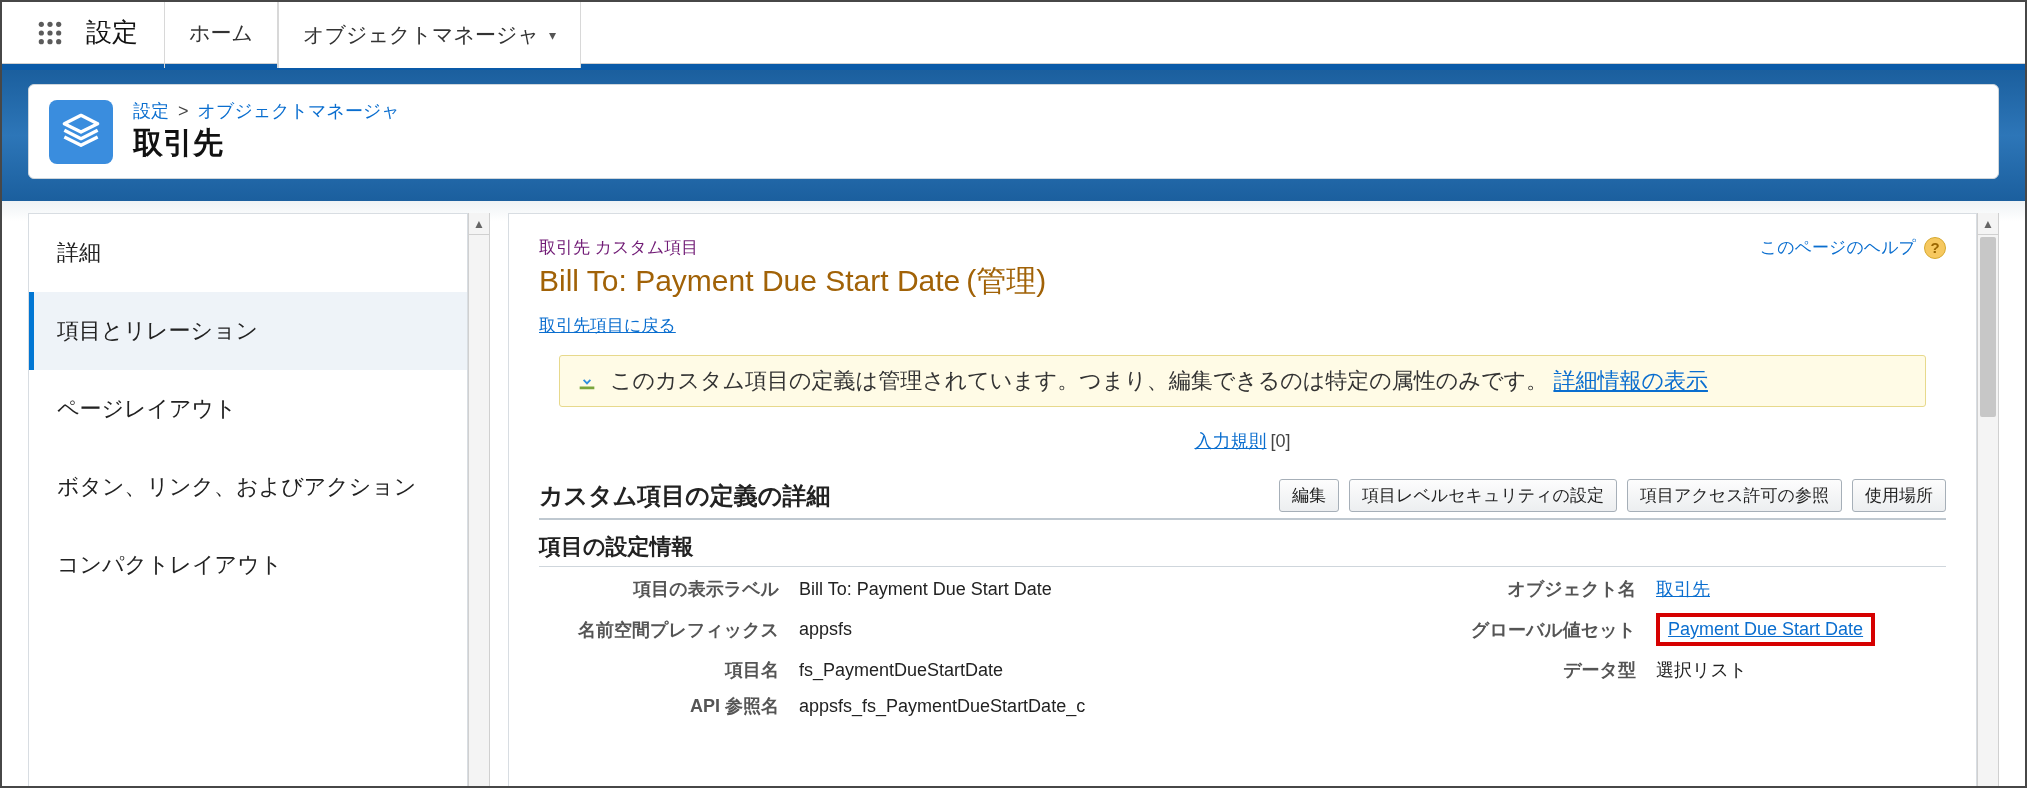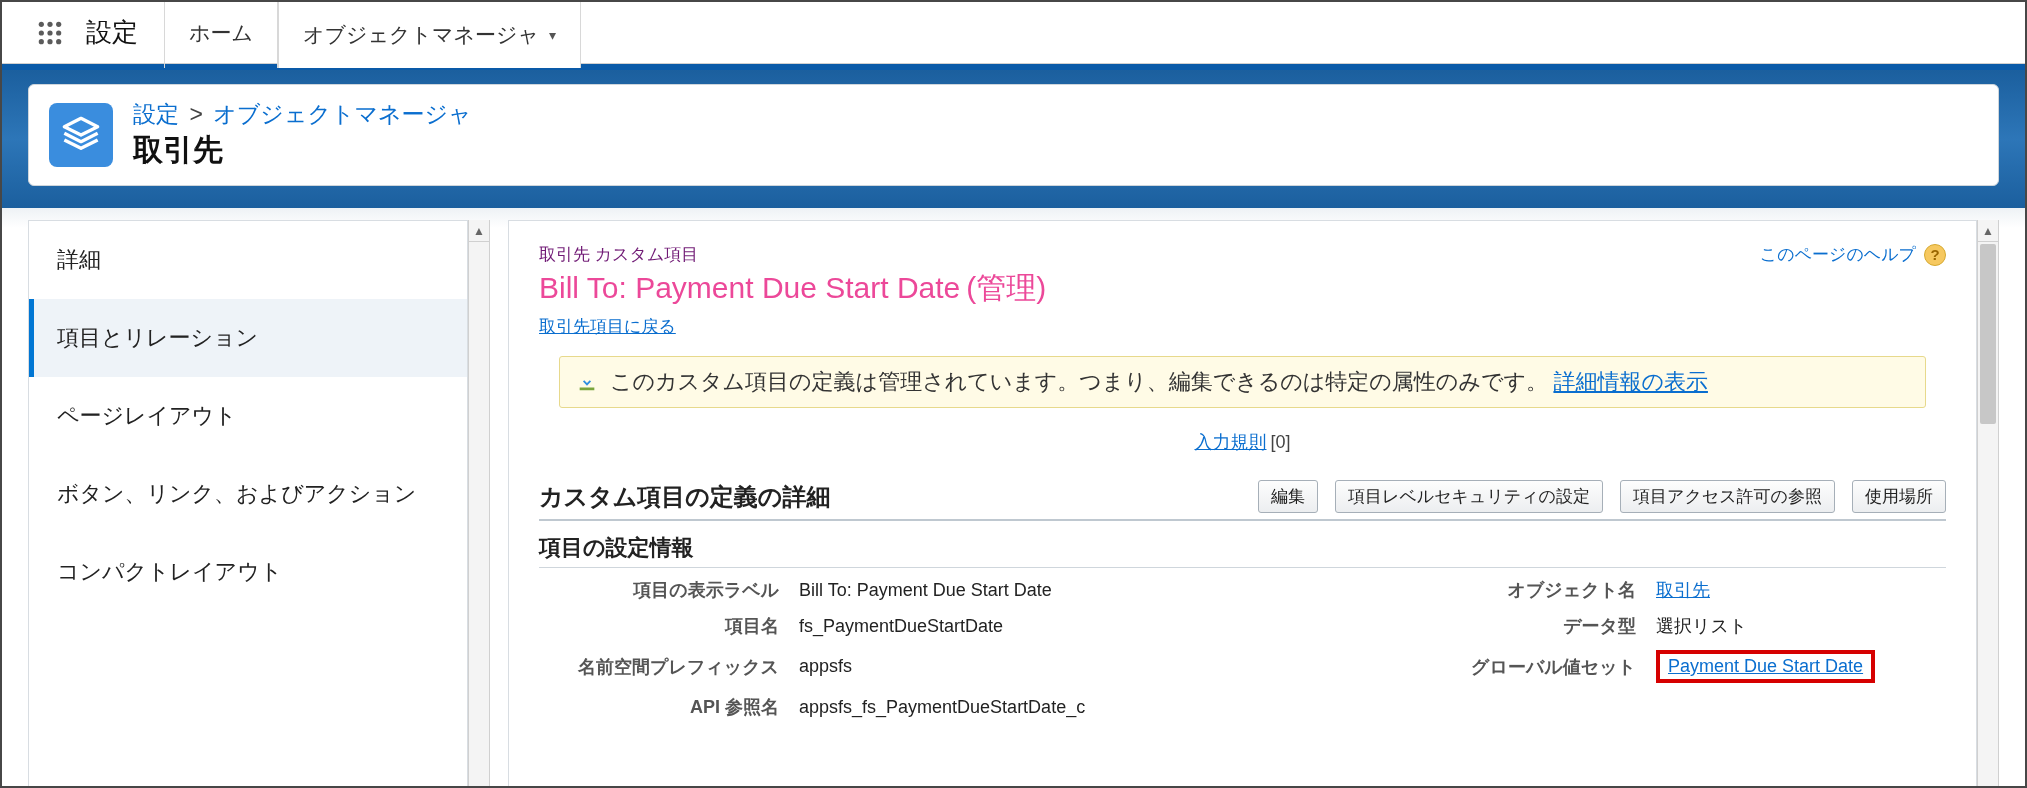--- a/index.html
+++ b/index.html
@@ -13,61 +13,61 @@
   .app-title { font-size: 26px; font-weight: 400; color: #111; margin-right: 26px; }
   .tab { height: 70px; display: flex; align-items: center; padding: 0 24px; font-size: 21px; color: #333; border-left: 1px solid #d8d8d8; border-right: 1px solid #d8d8d8; cursor: pointer; position: relative; }
   .tab.active { border-top: 4px solid #0176d3; background: #fff; }
   .chevron { margin-left: 10px; font-size: 14px; color: #555; }
 
   
   .blueband { background: linear-gradient(180deg, #1b5f9e 0%, #2d76b8 50%, #1b5f9e 100%); padding: 14px 0 22px 0; border-top: 6px solid #0a5aa8; }
   .header-card { background: #fff; border: 1px solid #cfd6dc; border-radius: 6px; margin: 0 26px; padding: 14px 20px; display: flex; align-items: center; }
   .icon-tile { width: 64px; height: 64px; background: #3a8dde; border-radius: 8px; display: flex; align-items: center; justify-content: center; margin-right: 20px; }
   .icon-tile svg { fill: #fff; width: 40px; height: 40px; }
-  .breadcrumb { font-size: 23px; color: #0a6ecf; }
+  .breadcrumb { font-size: 18px; color: #0a6ecf; }
   .breadcrumb a { color: #0a6ecf; text-decoration: none; cursor: pointer; }
   .breadcrumb .sep { color: #444; margin: 0 4px; }
   .object-title { font-size: 30px; font-weight: 700; color: #111; }
 
   
   .main { display: flex; background: linear-gradient(180deg, #eef2f5 0%, #fff 20px); height: calc(100% - 62px - 120px); }
   .sidebar-wrap { display: flex; }
   .sidebar { width: 440px; background: #fff; border: 1px solid #d8dde2; margin: 12px 0 0 26px; }
   .sidebar .nav { font-size: 22px; color: #222; padding: 24px 28px; cursor: pointer; }
   .sidebar .nav.active { background: #eef3f8; border-left: 5px solid #0176d3; padding-left: 23px; font-weight: 500; }
   .sb-scroll { width: 22px; margin-top: 12px; border-left: 1px solid #d0d0d0; border-right: 1px solid #d0d0d0; background: #f4f4f4; position: relative; }
   .sb-scroll .arrow { height: 22px; display: flex; align-items: center; justify-content: center; font-size: 12px; color: #666; border-bottom: 1px solid #d0d0d0; }
 
   .content { flex: 1; margin: 12px 26px 0 18px; display: flex; }
   .content-inner { flex: 1; background: #fff; border: 1px solid #d8dde2; padding: 22px 30px; overflow: hidden; }
   .ct-scroll { width: 22px; border-left: 1px solid #d0d0d0; border-right: 1px solid #d0d0d0; background: #f4f4f4; position: relative; }
   .ct-scroll .arrow { height: 22px; display: flex; align-items: center; justify-content: center; font-size: 12px; color: #666; border-bottom: 1px solid #d0d0d0; }
   .ct-scroll .thumb { position: absolute; left: 2px; right: 2px; top: 24px; height: 180px; background: #c7c7c7; border-radius: 2px; }
 
   .kicker { font-size: 17px; color: #701a75; }
-  .page-heading { font-size: 30px; font-weight: 400; color: #ec4899; margin: 2px 0 6px 0; }
+  .page-heading { font-size: 30px; font-weight: 400; color: #a16207; margin: 2px 0 12px 0; }
   .paren { margin-left: 6px; }
   .back-link { color: #0a6ecf; text-decoration: underline; font-size: 17px; cursor: pointer; }
 
   .help-link { float: right; color: #0a6ecf; font-size: 17px; text-decoration: none; cursor: pointer; display: flex; align-items: center; }
   .help-icon { width: 22px; height: 22px; border-radius: 50%; background: #f6c85f; border: 1px solid #d6a930; display: inline-flex; align-items: center; justify-content: center; font-size: 15px; color: #9a6600; font-weight: 700; margin-left: 8px; }
 
   .msg-box { background: #fffbe6; border: 1px solid #e7d98c; border-radius: 3px; padding: 10px 16px; margin: 18px 20px 22px 20px; display: flex; align-items: center; }
   .msg-box .dl-icon { width: 22px; height: 22px; margin-right: 12px; display: inline-flex; }
   .msg-box .dl-icon svg { width: 22px; height: 22px; }
   .msg-box .text { flex: 1; font-size: 22px; color: #333; font-family: Liberation Serif, serif; }
   .msg-box a { color: #0a6ecf; text-decoration: underline; cursor: pointer; }
 
   .subnav { text-align: center; margin: 10px 0 26px 0; font-size: 18px; }
   .subnav a { color: #0a6ecf; text-decoration: underline; cursor: pointer; }
   .subnav .cnt { margin-left: 4px; color: #444; }
 
   .section-head { display: flex; align-items: center; border-bottom: 2px solid #bfc8d0; padding-bottom: 6px; margin-bottom: 4px; }
   .section-title { font-size: 24px; font-weight: 700; color: #222; }
-  .btn-row { margin-left: auto; display: flex; gap: 11px; }
+  .btn-row { margin-left: auto; display: flex; gap: 4px; }
   .btn { background: linear-gradient(#fdfdfd, #eceef0); border: 1px solid #a6afb8; color: #222; font-size: 17px; padding: 4px 12px; margin-left: 6px; cursor: pointer; border-radius: 3px; }
   .btn:first-child { margin-left: 40px; }
 
   .subsection-title { font-size: 22px; font-weight: 700; color: #222; border-bottom: 1px solid #cfd6dc; padding: 8px 0 4px 0; }
 
   table.detail { width: 100%; border-collapse: collapse; font-size: 18px; margin-top: 4px; }
   table.detail td { padding: 6px 10px; vertical-align: middle; }
   table.detail td.lbl { text-align: right; width: 250px; font-weight: 700; color: #555; white-space: nowrap; }
   table.detail td.val { text-align: left; color: #222; }
   table.detail td.lbl2 { text-align: right; width: 220px; font-weight: 700; color: #555; white-space: nowrap; }
@@ -181,30 +181,30 @@
 
         <table class="detail">
           <tbody>
               <tr>
             <td class="lbl">項目の表示ラベル</td>
             <td class="val">Bill To: Payment Due Start Date</td>
             <td class="lbl2">オブジェクト名</td>
             <td class="val2"><a class="link-underline">取引先</a></td>
           </tr>
           <tr>
+            <td class="lbl">名前空間プレフィックス</td>
+            <td class="val">appsfs</td>
+            <td class="lbl2">グローバル値セット</td>
+            <td class="val2"><span class="highlight-box"><a class="link-underline">Payment Due Start Date</a></span></td>
+          </tr>
+          <tr>
             <td class="lbl">項目名</td>
             <td class="val">fs_PaymentDueStartDate</td>
             <td class="lbl2">データ型</td>
             <td class="val2">選択リスト</td>
-          </tr>
-          <tr>
-            <td class="lbl">名前空間プレフィックス</td>
-            <td class="val">appsfs</td>
-            <td class="lbl2">グローバル値セット</td>
-            <td class="val2"><span class="highlight-box"><a class="link-underline">Payment Due Start Date</a></span></td>
           </tr>
           <tr>
             <td class="lbl">API 参照名</td>
             <td class="val">appsfs_fs_PaymentDueStartDate_c</td>
             <td class="lbl2"></td>
                 <td class="val2"></td>
           </tr>
         </tbody>
           </table>
       </div>

